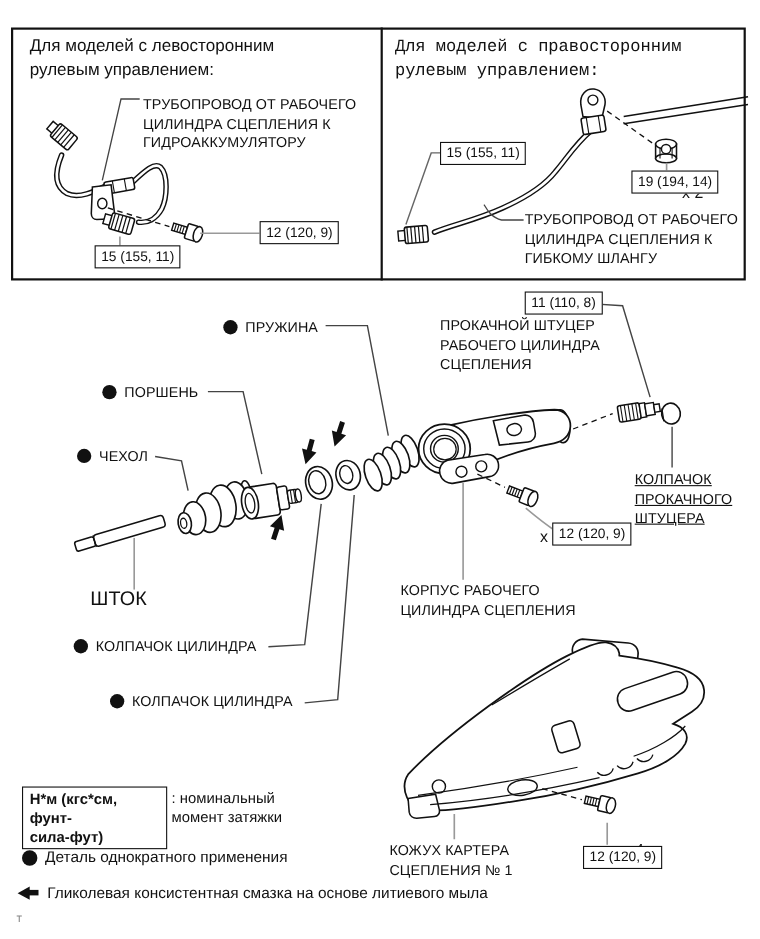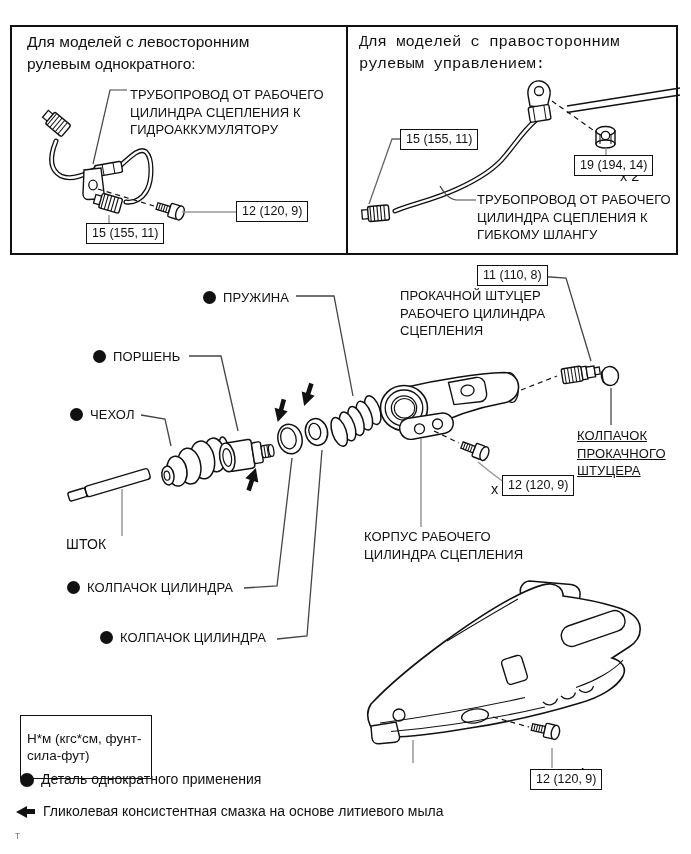--- a/index.html
+++ b/index.html
@@ -20,21 +20,21 @@
   .row{display:flex;align-items:center;gap:7px;}
   .dot{width:13px;height:13px;border-radius:50%;background:#111;flex:0 0 auto;}
   .dot.big{width:14px;height:14px;}
   .arrow-left{position:relative;width:20px;height:12px;flex:0 0 auto;}
   .arrow-left::before{content:"";position:absolute;left:0;top:0;
       border-top:6px solid transparent;border-bottom:6px solid transparent;
       border-right:11px solid #111;}
   .arrow-left::after{content:"";position:absolute;left:10px;top:3.5px;width:9px;height:5px;background:#111;}
   .legendbox{position:absolute;left:20px;top:715px;width:132px;z-index:3;
       border:1.5px solid #111;box-sizing:border-box;background:#fff;
-      padding:14px 6px;font-size:13.5px;line-height:17px;}
+      padding:2px 6px;font-size:13.5px;line-height:17px;font-weight:bold;}
   .legenddesc{position:absolute;left:156px;top:717px;width:125px;z-index:3;
       font-size:13.5px;line-height:17px;}
   .footer-t{position:absolute;left:15px;top:829px;font-size:11px;color:#888;z-index:3;}
 </style>
 </head>
 <body>
 
 <div class="page">
 
   <div class="panelbox"></div>
@@ -224,21 +224,21 @@
       <path d="M 561,696 a 8.5,8.5 0 0 0 14.5,-3.5" stroke="#111" stroke-width="1.2" fill="none"></path>
       <path d="M 579,689.5 a 8.5,8.5 0 0 0 14.5,-3.5" stroke="#111" stroke-width="1.2" fill="none"></path>
       <path d="M 493,717 L 529,727" stroke="#111" stroke-width="1.2" stroke-dasharray="5 4" fill="none"></path>
       <use href="#bolt-shape" transform="translate(532,727) rotate(13)"></use>
       <path d="M 413,740 L 413,763" stroke="#999" stroke-width="1.5" fill="none"></path>
       <path d="M 552,748 L 552,768" stroke="#999" stroke-width="1.5" fill="none"></path>
     </g>
   </svg>
 
   <div class="lbl heading pre" style="left:27px;top:31px;width:310px;">Для моделей с левосторонним
-рулевым однократного:</div>
+рулевым управлением:</div>
   <div class="lbl part pre" style="left:130px;top:86px;width:215px;">ТРУБОПРОВОД ОТ РАБОЧЕГО
 ЦИЛИНДРА СЦЕПЛЕНИЯ К
 ГИДРОАККУМУЛЯТОРУ</div>
   <div class="tq" style="left:236px;top:201px;">12 (120, 9)</div>
   <div class="tq" style="left:86px;top:223px;">15 (155, 11)</div>
 
   <div class="lbl heading pre" style="left:359px;top:31px;width:310px;font-family:Liberation Mono, monospace;">Для моделей с правосторонним
 рулевым управлением:</div>
   <div class="tq" style="left:400px;top:129px;">15 (155, 11)</div>
   <div class="count" style="left:620px;top:128px;">x 2</div>
@@ -263,42 +263,46 @@
   <div class="lbl part row" style="left:70px;top:406px;justify-content:flex-end;">
     <span class="dot"></span>
     <span>ЧЕХОЛ</span>
   </div>
   <div class="lbl part pre" style="left:577px;top:427px;width:108px;text-decoration:underline;">КОЛПАЧОК
 ПРОКАЧНОГО
 ШТУЦЕРА</div>
   <div class="count" style="left:491px;top:441px;">x 2</div>
   <div class="tq" style="left:502px;top:475px;">12 (120, 9)</div>
 
-  <div class="lbl part" style="left:66px;top:536px;font-size:14px;text-align:right;">ШТОК</div>
+  <div class="lbl part" style="left:82px;top:536px;font-size:18px;text-align:right;">ШТОК</div>
   <div class="lbl part pre" style="left:364px;top:528px;width:178px;">КОРПУС РАБОЧЕГО
 ЦИЛИНДРА СЦЕПЛЕНИЯ</div>
 
   <div class="lbl part row" style="left:67px;top:579px;">
     <span class="dot"></span>
     <span>КОЛПАЧОК ЦИЛИНДРА</span>
   </div>
   <div class="lbl part row" style="left:100px;top:629px;">
     <span class="dot"></span>
     <span>КОЛПАЧОК ЦИЛИНДРА</span>
   </div>
 
   <div class="legendbox pre">Н*м (кгс*см, фунт-
 сила-фут)</div>
+  <div class="legenddesc pre">: номинальный
+момент затяжки</div>
 
   <div class="lbl note row" style="left:16px;top:803px;">
     <span class="arrow-left"></span>
     <span>Гликолевая консистентная смазка на основе литиевого мыла</span>
   </div>
   <div class="lbl note row" style="left:20px;top:771px;">
     <span class="dot big"></span>
     <span>Деталь однократного применения</span>
   </div>
 
+  <div class="lbl part pre" style="left:354px;top:764px;width:145px;">КОЖУХ КАРТЕРА
+СЦЕПЛЕНИЯ № 1</div>
   <div class="count" style="left:566px;top:725px;">x 4</div>
   <div class="tq" style="left:530px;top:769px;">12 (120, 9)</div>
 
   <div class="footer-t">т</div>
 </div>
 
 </body></html>

